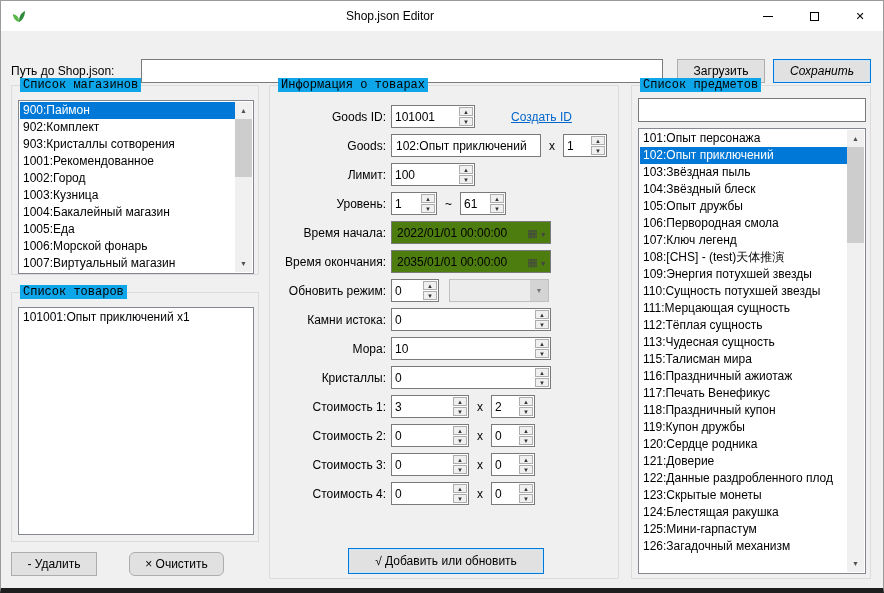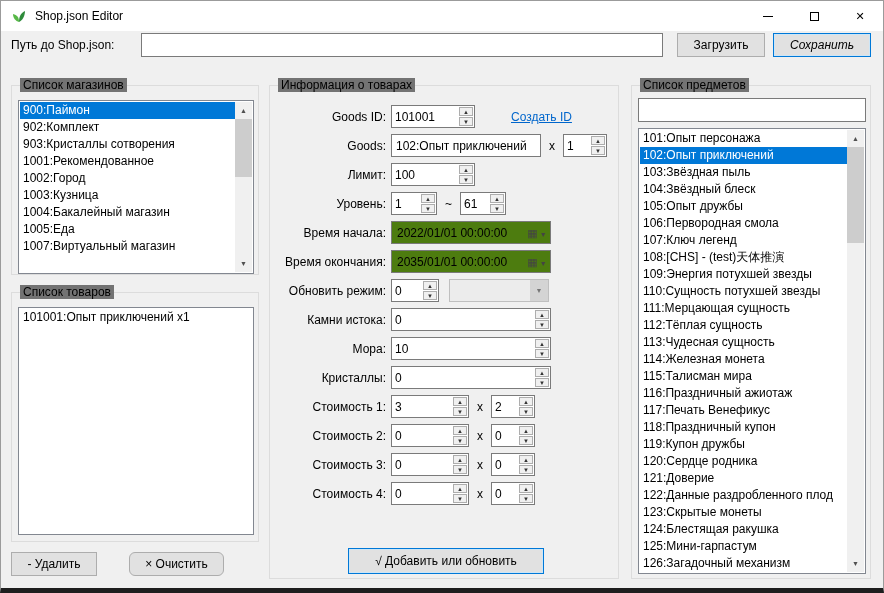--- a/index.html
+++ b/index.html
@@ -5,37 +5,37 @@
   * { box-sizing: border-box; margin:0; padding:0; }
   body { margin:0; background:#888; font-family:"Liberation Sans", sans-serif; }
   .window{ position:relative; width:884px; height:593px; background:#f0f0f0;
            border:1px solid #9b9b9b; border-bottom:5px solid #1e1e1e;
            font-size:12px; color:#000; overflow:hidden; }
 
   
   .titlebar{ position:absolute; top:0; left:0; right:0; height:30px; background:#fff;
              display:flex; align-items:center; }
   .app-icon{ margin:0 8px 0 10px; width:16px; height:16px; flex:0 0 auto; }
-  .title-text{ flex:1; font-size:12px; }
+  .title-text{ flex:1; font-size:12px;text-align:center; }
   .caption{ display:flex; height:30px; }
   .cap-btn{ width:46px; height:30px; display:flex; align-items:center; justify-content:center; cursor:default; }
   .icon-min{ width:10px; border-top:1px solid #000; display:inline-block; }
   .icon-max{ width:9px; height:9px; border:1px solid #000; display:inline-block; }
   .icon-close::after{ content:"✕"; font-size:11px; }
 
   
   .textbox{ background:#fff; border:1px solid #7a7a7a; height:23px; padding:0 4px;
             font:12px "Liberation Sans", sans-serif; outline:none; }
   .btn{ background:#e1e1e1; border:1px solid #adadad; display:flex; align-items:center;
         justify-content:center; font-size:12px; cursor:default; }
   .btn.accent{ border:1px solid #0078d7; box-shadow:inset 0 0 0 1px #cde6f7; }
   .link{ color:#0066cc; text-decoration:underline; cursor:pointer; white-space:nowrap; }
 
   .groupbox{ position:absolute; border:1px solid #dcdcdc; }
-  .gb-title{ position:absolute; top:-8px; left:8px; background:#737373; padding:0 3px; white-space:nowrap; }
+  .gb-title{ position:absolute; top:-8px; left:8px; background:#0ea5e9; padding:0 3px; white-space:nowrap;font-family:Liberation Mono, monospace; }
 
   .listbox{ position:absolute; background:#fff; border:1px solid #828790; overflow:hidden; }
   .list{ position:absolute; top:1px; left:1px; bottom:1px; right:1px; overflow:hidden; }
   .list.with-sb{ right:18px; }
   .list-item{ height:17px; line-height:17px; padding-left:3px; white-space:nowrap; overflow:hidden; }
   .list-item.selected{ background:#0078d7; color:#fff; }
 
   .scrollbar{ position:absolute; top:1px; right:1px; bottom:1px; width:17px; background:#f0f0f0; }
   .sb-btn{ position:absolute; left:0; right:0; height:17px; display:flex; align-items:center;
            justify-content:center; color:#505050; }
@@ -59,21 +59,21 @@
   .dtp-btn{ width:26px; height:100%; display:flex; align-items:center; justify-content:center; gap:2px; }
   .cal-glyph::after{ content:"▦"; font-size:11px; color:#444; }
   .dd-arrow::after{ content:"▼"; font-size:7px; color:#444; }
 
   .combo{ display:inline-flex; height:23px; border:1px solid #bfbfbf; background:#ececec; flex:0 0 auto; }
   .combo-text{ flex:1; }
   .combo-arrow{ width:18px; background:#d4d4d4; display:flex; align-items:center; justify-content:center; }
   .combo-arrow::after{ content:"▼"; font-size:7px; color:#777; }
 
   
-  .path-row{ position:absolute; top:32px; left:0; right:0; height:26px; }
+  .path-row{ position:absolute; top:58px; left:0; right:0; height:26px; }
   .path-label{ position:absolute; left:10px; line-height:24px; }
   .path-input{ position:absolute; left:140px; top:0; width:522px; height:24px; }
   .load-btn{ position:absolute; left:676px; top:0; width:88px; height:24px; }
   .save-btn{ position:absolute; left:772px; top:0; width:98px; height:24px;font-style:italic; }
 
   .gb-shops{ left:10px; top:84px; width:248px; height:190px; }
   .shops-list{ left:6px; top:14px; width:236px; height:174px; }
 
   .gb-goods{ left:10px; top:291px; width:248px; height:250px; }
   .goods-list{ left:6px; top:14px; width:236px; height:228px; }
@@ -129,20 +129,21 @@
     <div class="listbox shops-list">
       <div class="list with-sb">
           <div class="list-item selected">900:Паймон</div>
           <div class="list-item">902:Комплект</div>
           <div class="list-item">903:Кристаллы сотворения</div>
           <div class="list-item">1001:Рекомендованное</div>
           <div class="list-item">1002:Город</div>
           <div class="list-item">1003:Кузница</div>
           <div class="list-item">1004:Бакалейный магазин</div>
           <div class="list-item">1005:Еда</div>
+          <div class="list-item">1006:Морской фонарь</div>
           <div class="list-item">1007:Виртуальный магазин</div>
         </div>
       <div class="scrollbar">
         <div class="sb-btn sb-up"></div>
         <div class="sb-thumb" style="top:17px;height:58px"></div>
         <div class="sb-btn sb-down"></div>
       </div>
     </div>
   </div>
 
@@ -376,21 +377,20 @@
           <div class="list-item">104:Звёздный блеск</div>
           <div class="list-item">105:Опыт дружбы</div>
           <div class="list-item">106:Первородная смола</div>
           <div class="list-item">107:Ключ легенд</div>
           <div class="list-item">108:[CHS] - (test)天体推演</div>
           <div class="list-item">109:Энергия потухшей звезды</div>
           <div class="list-item">110:Сущность потухшей звезды</div>
           <div class="list-item">111:Мерцающая сущность</div>
           <div class="list-item">112:Тёплая сущность</div>
           <div class="list-item">113:Чудесная сущность</div>
-          <div class="list-item">114:Железная монета</div>
           <div class="list-item">115:Талисман мира</div>
           <div class="list-item">116:Праздничный ажиотаж</div>
           <div class="list-item">117:Печать Венефикус</div>
           <div class="list-item">118:Праздничный купон</div>
           <div class="list-item">119:Купон дружбы</div>
           <div class="list-item">120:Сердце родника</div>
           <div class="list-item">121:Доверие</div>
           <div class="list-item">122:Данные раздробленного плод</div>
           <div class="list-item">123:Скрытые монеты</div>
           <div class="list-item">124:Блестящая ракушка</div>

